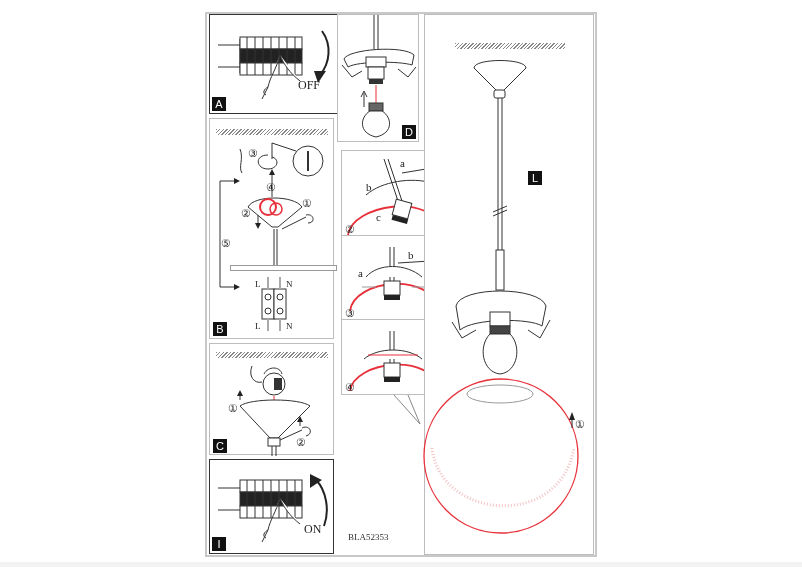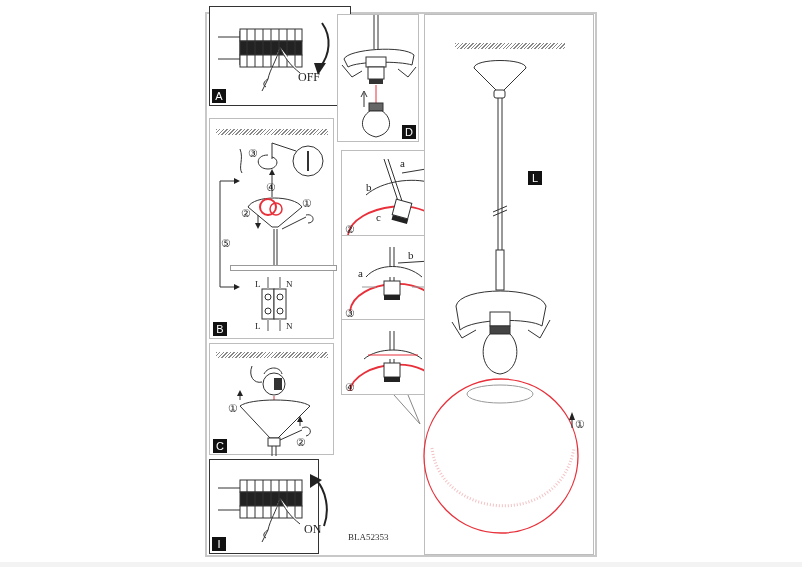--- a/index.html
+++ b/index.html
@@ -13,21 +13,21 @@
   .lbl { position:absolute; font-family:"Liberation Serif", serif; color:#222; }
   .hatch { position:absolute; height:6px; background:repeating-linear-gradient(135deg,#888 0 1px,#fff 1px 2.5px); }
   svg { position:absolute; left:0; top:0; overflow:visible; }
   .bottombar { position:absolute; left:0; top:562px; width:802px; height:5px; background:#f3f3f3; }
 </style>
 </head>
 <body>
 
 <div class="frame"></div>
 
-<div class="panel dark" style="left:209px;top:6px;width:142px;height:100px;">
+<div class="panel dark" style="left:209px;top:14px;width:142px;height:100px;">
   <svg width="125" height="100">
     <line x1="8" y1="30" x2="30" y2="30" stroke="#333"></line>
     <line x1="8" y1="52" x2="30" y2="52" stroke="#333"></line>
     <path d="M30 24 L30 58" stroke="#333" fill="none"></path>
     <rect x="30" y="22" width="62" height="12" fill="#fff" stroke="#333"></rect>
     <rect x="30" y="34" width="62" height="14" fill="#222" stroke="#333"></rect>
     <rect x="30" y="48" width="62" height="12" fill="#fff" stroke="#333"></rect>
     <g stroke="#333">
         <line x1="37" y1="22" x2="37" y2="60"></line>
         <line x1="45" y1="22" x2="45" y2="60"></line>
@@ -126,21 +126,21 @@
       <polygon points="87,78 93,78 90,72" fill="#222"></polygon>
     <rect x="58" y="94" width="12" height="8" fill="#fff" stroke="#333"></rect>
     <line x1="62" y1="102" x2="62" y2="112" stroke="#333"></line>
       <line x1="66" y1="102" x2="66" y2="112" stroke="#333"></line>
   </svg>
   <span class="lbl" style="left:18px;top:58px;font-size:11px;">①</span>
   <span class="lbl" style="left:86px;top:92px;font-size:11px;">②</span>
   <div class="tag" style="left:3px;top:95px;">C</div>
 </div>
 
-<div class="panel dark" style="left:209px;top:459px;width:110px;height:95px;padding-left:39px;">
+<div class="panel dark" style="left:209px;top:459px;width:125px;height:95px;padding-left:39px;">
   <svg width="125" height="95">
     <line x1="8" y1="28" x2="30" y2="28" stroke="#333"></line>
     <line x1="8" y1="50" x2="30" y2="50" stroke="#333"></line>
     <rect x="30" y="20" width="62" height="12" fill="#fff" stroke="#333"></rect>
     <rect x="30" y="32" width="62" height="14" fill="#222" stroke="#333"></rect>
     <rect x="30" y="46" width="62" height="12" fill="#fff" stroke="#333"></rect>
     <g stroke="#333">
         <line x1="37" y1="20" x2="37" y2="58"></line>
         <line x1="45" y1="20" x2="45" y2="58"></line>
         <line x1="53" y1="20" x2="53" y2="58"></line>

